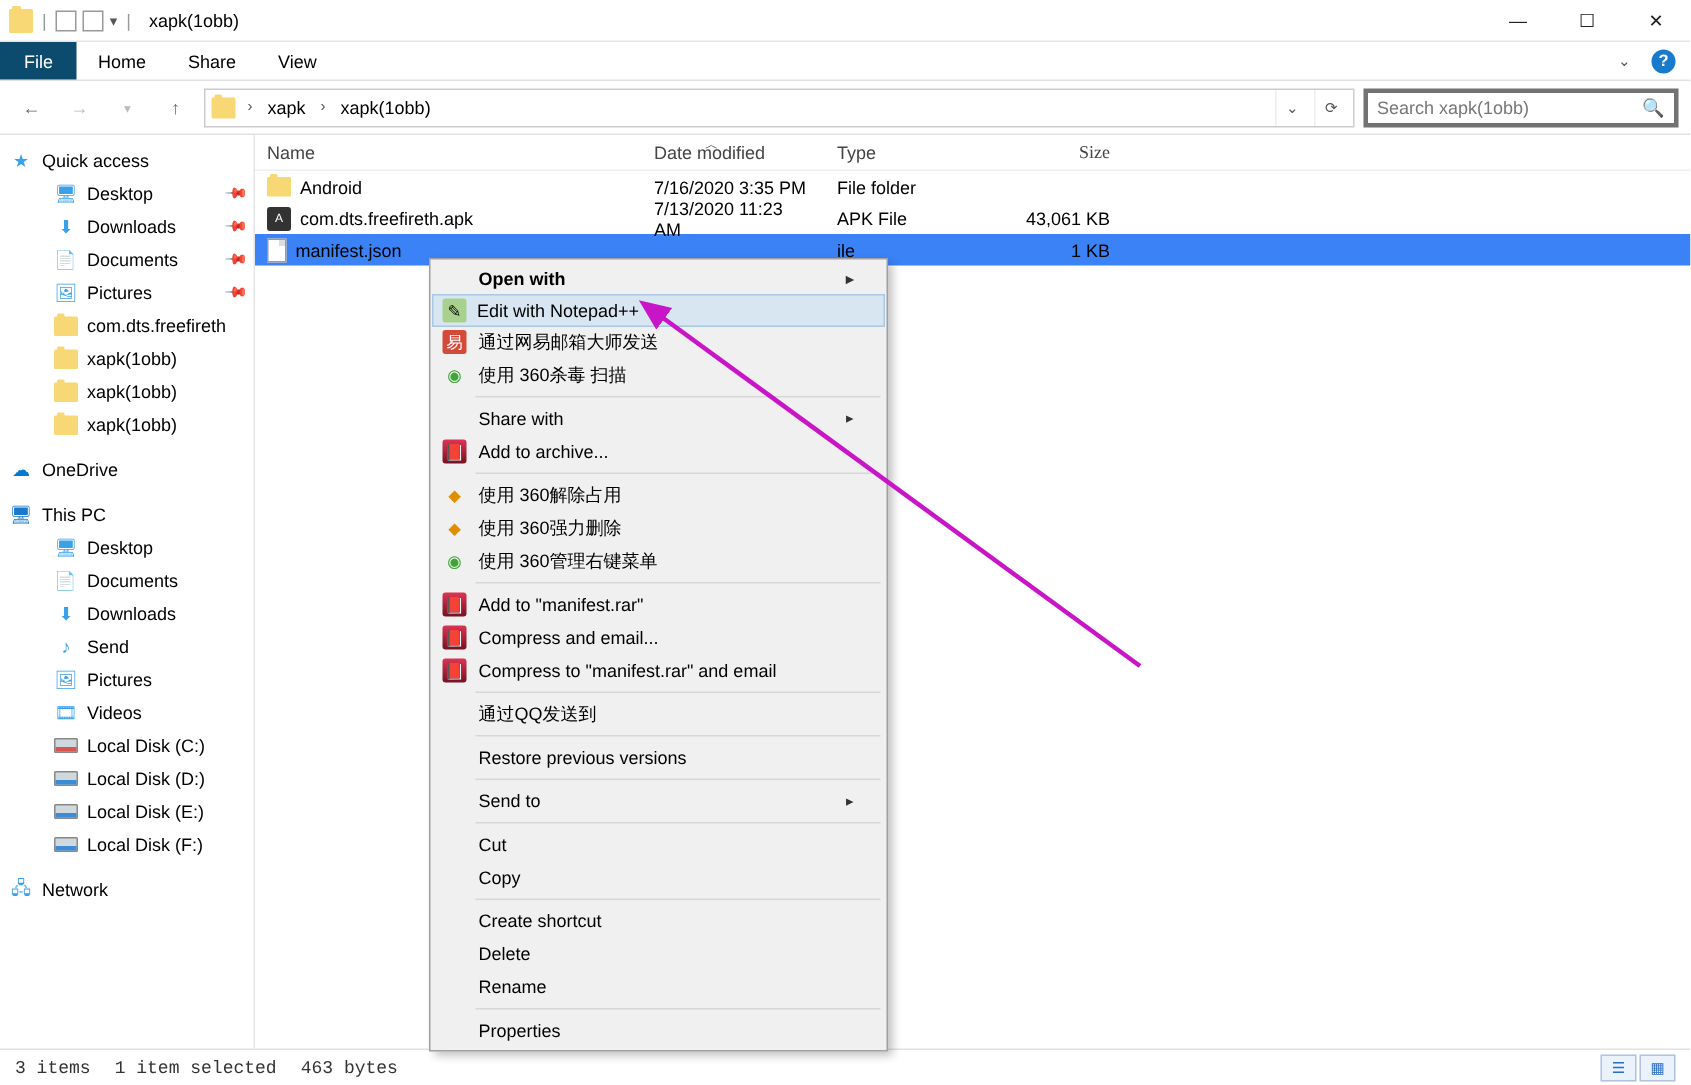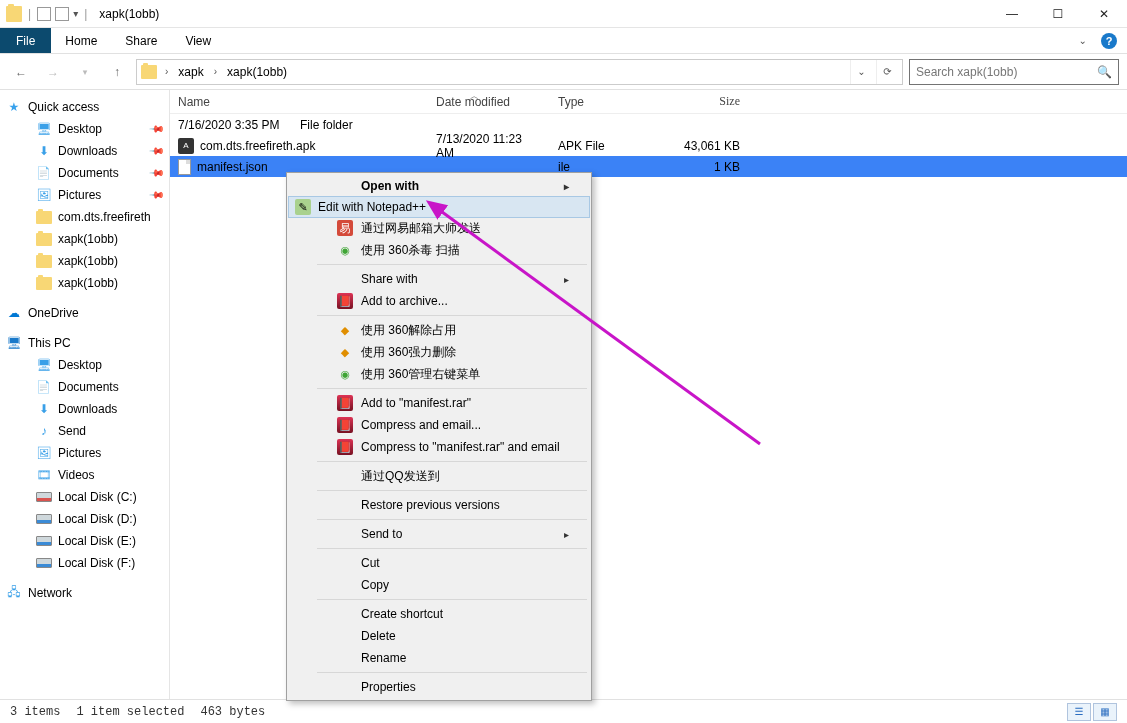--- a/index.html
+++ b/index.html
@@ -28,21 +28,21 @@
   .address-row { height: 36px; display:flex; align-items:center; padding:4px 8px; gap:6px; border-bottom:1px solid #e1e1e1; }
   .nav-btn { width:26px; height:26px; display:flex; align-items:center; justify-content:center; color:#666; border-radius:2px; }
   .nav-btn.disabled { color:#bbb; }
   .address-bar { flex:1; height:26px; border:1px solid #ccc; display:flex; align-items:center; padding:0 4px; gap:4px; }
   .address-bar .folder-ico-sm { width:16px; height:14px; background:#f8d775; border-radius:1px; position: relative; }
   .address-bar .folder-ico-sm::before { content:""; position:absolute; top:-2px; left:2px; width:5px; height:3px; background:#f8d775; border-radius:1px 1px 0 0; }
   .address-bar .crumb { padding:0 2px; }
   .address-bar .crumb-sep { font-size:10px; color:#555; padding:0 4px; }
   .address-bar .spacer { flex:1; }
   .address-bar .end-btn { width:22px; height:24px; display:flex; align-items:center; justify-content:center; color:#555; border-left:1px solid #eee; font-size:10px;}
-  .search-box { width:210px; height:26px; border:1px solid #737373; display:flex; align-items:center; padding:0 6px; color:#777; }
+  .search-box { width:210px; height:26px; border:3px solid #737373; display:flex; align-items:center; padding:0 6px; color:#777; }
   .search-box .mag { margin-left:auto; color:#555; }
 
   
   .main { display:flex; height: calc(100% - 28px - 26px - 36px - 24px); }
 
   
   .navpane { width:170px; border-right:1px solid #e5e5e5; padding:6px 0; overflow:hidden; }
   .nav-group { margin-bottom:8px; }
   .nav-item { display:flex; align-items:center; height:22px; padding:0 6px 0 18px; gap:6px; white-space:nowrap; }
   .nav-item.sub { padding-left:36px; }
@@ -84,21 +84,21 @@
   .row .cell.size { width:80px; justify-content:flex-end; }
   .file-ico { width:16px; height:16px; display:flex; align-items:center; justify-content:center; }
   .file-ico.folder { background:#f8d775; border-radius:1px; width:16px; height:13px; position:relative; }
   .file-ico.folder::before { content:""; position:absolute; top:-2px; left:2px; width:5px; height:3px; background:#f8d775; border-radius:1px 1px 0 0; }
   .file-ico.apk { background:#333; color:#fff; font-size:8px; border-radius:2px; }
   .file-ico.json { border:1px solid #999; background:#fff; position:relative; width:13px; height:16px; }
   .file-ico.json::after { content:""; position:absolute; top:0; right:0; width:4px; height:4px; background:#ddd; }
 
   
   .ctx { position:absolute; left:286px; top:172px; width:306px; background:#f0f0f0; border:1px solid #a0a0a0; box-shadow:3px 3px 6px rgba(0,0,0,.25); padding:2px; z-index:10; }
-  .ctx .ctx-item { height:22px; display:flex; align-items:center; padding:0 20px 0 30px; position:relative;margin-left:42px; }
+  .ctx .ctx-item { height:22px; display:flex; align-items:center; padding:0 20px 0 30px; position:relative; }
   .ctx .ctx-item.bold { font-weight:bold; }
   .ctx .ctx-item.hover { background:#d8e6f2; border:1px solid #a8c8e4; height:22px; margin:-1px; padding-left:29px; padding-right:19px; }
   .ctx .ctx-sep { height:1px; background:#d7d7d7; margin:3px 2px 3px 28px; }
   .ctx .ctx-ico { position:absolute; left:6px; width:16px; height:16px; display:flex; align-items:center; justify-content:center; font-size:11px; }
   .ctx .sub-arrow { margin-left:auto; font-size:10px; color:#333; }
   .ci-npp { background:#a9d18e; border-radius:2px; }
   .ci-mail { background:#d44a3a; color:#fff; border-radius:2px; }
   .ci-360s { color:#3fa535; }
   .ci-rar { background: linear-gradient(#d35,#712); border-radius:2px; }
   .ci-360o { color:#e08e00; }
@@ -278,20 +278,24 @@
   <div class="filelist" style="position:relative;">
     <div class="cols" style="position:relative;">
       <span class="sort-ind">︿</span>
       <div class="col name">Name</div>
       <div class="col date">Date modified</div>
       <div class="col type">Type</div>
       <div class="col size">Size</div>
     </div>
     <div class="rows" id="file-rows">
         <div class="row">
+          <div class="cell name">
+            <span class="file-ico folder"></span>
+            <span>Android</span>
+          </div>
           <div class="cell date">7/16/2020 3:35 PM</div>
           <div class="cell type">File folder</div>
           <div class="cell size"></div>
         </div>
         <div class="row">
           <div class="cell name">
             <span class="file-ico apk">A</span>
             <span>com.dts.freefireth.apk</span>
           </div>
           <div class="cell date">7/13/2020 11:23 AM</div>

